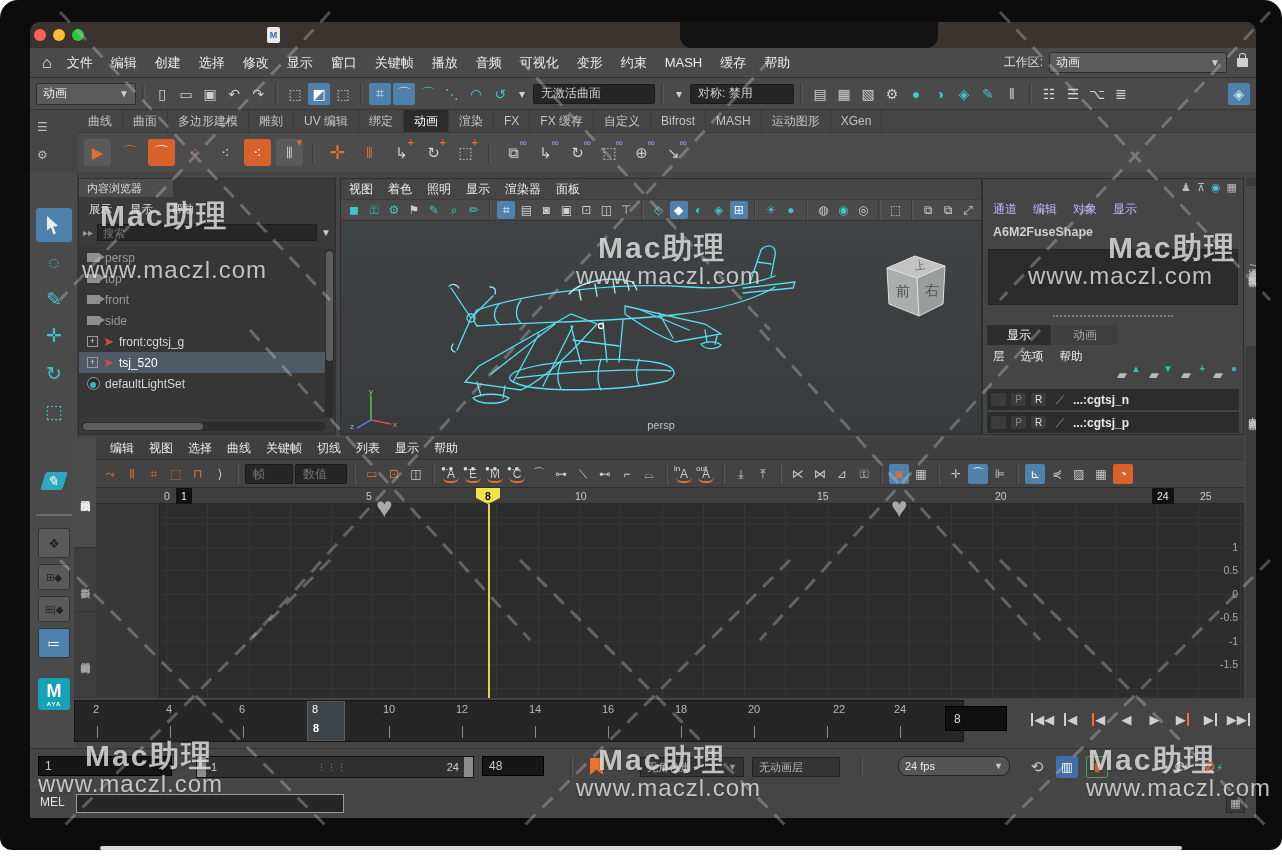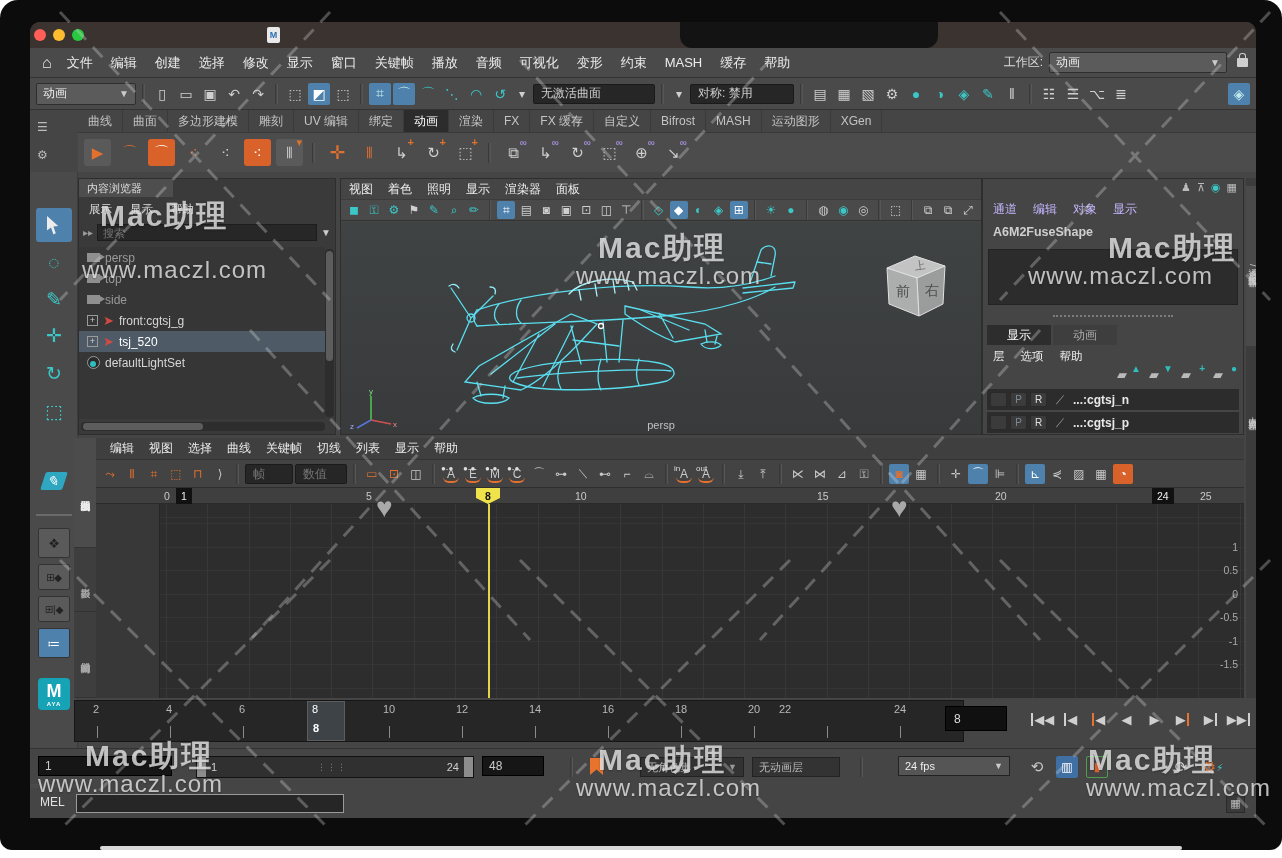--- a/index.html
+++ b/index.html
@@ -351,20 +351,24 @@
         <span style="color:#ccc;font-size:10px;">▼</span>
       </div>
       <div class="ol-list">
         <div class="ol-row cam">
             <span class="camicon"></span>
             <span>persp</span>
           </div>
         <div class="ol-row cam">
             <span class="camicon"></span>
             <span>top</span>
+          </div>
+        <div class="ol-row cam">
+            <span class="camicon"></span>
+            <span>front</span>
           </div>
         <div class="ol-row cam">
             <span class="camicon"></span>
             <span>side</span>
           </div>
         <div class="ol-row">
             <span class="plusbox">+</span>
             <span class="tricon">➤</span>
             <span>front:cgtsj_g</span>
           </div>
@@ -641,21 +645,21 @@
       <span class="ts-label" style="left:18px;">2</span>
       <span class="ts-label" style="left:91px;">4</span>
       <span class="ts-label" style="left:164px;">6</span>
       <span class="ts-label" style="left:237px;color:#fff;">8</span>
       <span class="ts-label" style="left:308px;">10</span>
       <span class="ts-label" style="left:381px;">12</span>
       <span class="ts-label" style="left:454px;">14</span>
       <span class="ts-label" style="left:527px;">16</span>
       <span class="ts-label" style="left:600px;">18</span>
       <span class="ts-label" style="left:673px;">20</span>
-      <span class="ts-label" style="left:704px;">22</span>
+      <span class="ts-label" style="left:758px;">22</span>
       <span class="ts-label" style="left:819px;">24</span>
       <span class="ts-curval">8</span>
       <span class="ts-tick" style="left:22px;"></span>
       <span class="ts-tick" style="left:95px;"></span>
       <span class="ts-tick" style="left:168px;"></span>
       <span class="ts-tick" style="left:314px;"></span>
       <span class="ts-tick" style="left:387px;"></span>
       <span class="ts-tick" style="left:460px;"></span>
       <span class="ts-tick" style="left:533px;"></span>
       <span class="ts-tick" style="left:606px;"></span>
@@ -690,21 +694,21 @@
           <i>+</i>
         </div>
       <div class="rb-dd" style="left:610px;top:8px;width:104px;">
           <span>无角色集</span>
           <span style="margin-left:auto;font-size:9px;color:#999;">▼</span>
         </div>
       <div class="rb-dd" style="left:722px;top:8px;width:88px;">
           <span>无动画层</span>
         </div>
       <span class="sep abs" style="left:826px;top:8px;"></span>
-      <div class="rb-dd" style="left:868px;top:7px;width:112px;background:#555;color:#eee;">
+      <div class="rb-dd" style="left:868px;top:7px;width:112px;background:#555;color:#eee;border-radius:9px;">
           <span>24 fps</span>
           <span style="margin-left:auto;font-size:9px;color:#ccc;">▼</span>
         </div>
       <span class="rb-icon" style="left:996px;">⟲</span>
       <span class="rb-icon bluebg" style="left:1026px;">▥</span>
       <span class="rb-icon greenbd" style="left:1056px;">▮</span>
       <span class="rb-icon" style="left:1140px;">⟳</span>
       <span class="rb-icon" style="left:1172px;">
           <span style="color:#e2702f;">⚙</span>
           <span style="color:#3cc7c7;font-size:10px;">⚡</span>

